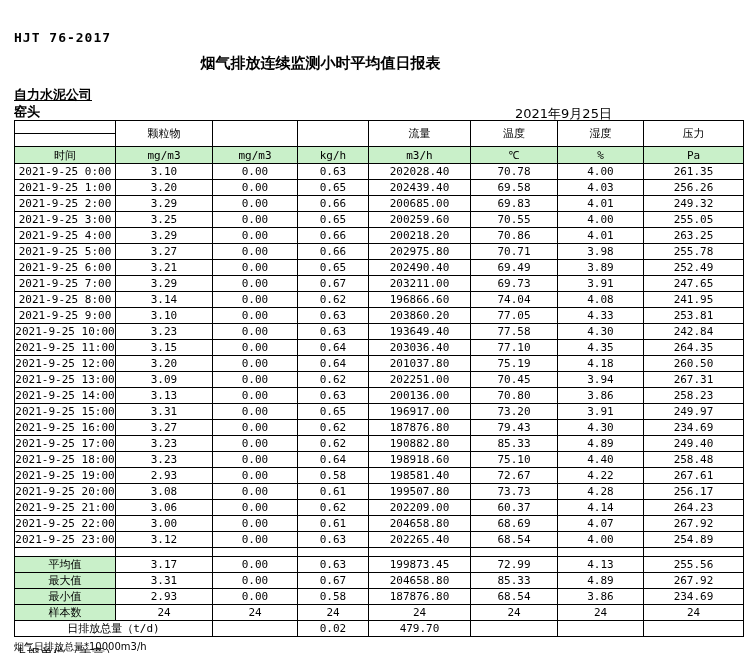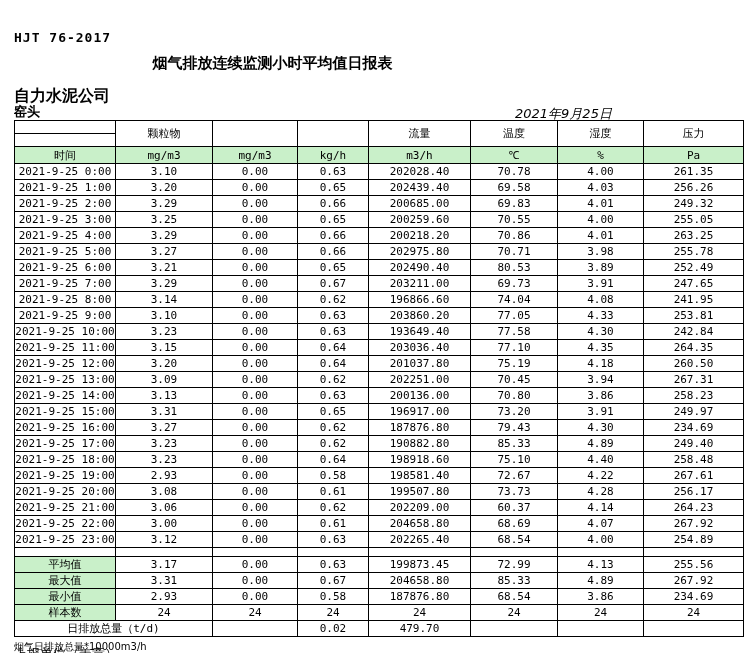--- a/index.html
+++ b/index.html
@@ -3,24 +3,24 @@
 <meta charset="utf-8">
 <style>
   html,body{margin:0;padding:0;}
   body{
     width:751px;height:653px;position:relative;
     background:#ffffff;color:#000;
     font-family:"DejaVu Sans", sans-serif;
   }
   .abs{position:absolute;white-space:nowrap;margin-top:24px;}
   .std{left:14px;top:6px;font:bold 13px "DejaVu Sans Mono", monospace;letter-spacing:1px;}
-  .title{left:0;top:30px;width:545px;text-align:center;font-weight:bold;font-size:15px;}
-  .company{left:14px;top:62px;font-weight:bold;font-size:16px;}
+  .title{left:0;top:30px;width:545px;text-align:center;font-weight:bold;font-size:15px;padding-left:48px;}
+  .company{left:14px;top:62px;font-weight:bold;font-size:13px;text-decoration:underline;}
   .station{left:14px;top:79px;font-weight:bold;font-size:13px;}
-  .date{left:515px;top:81px;font-size:13px;font-style:italic;}
+  .date{left:515px;top:81px;font-size:13px;}
 
   table.report{
     position:absolute;left:14px;top:120px;
     border-collapse:collapse;table-layout:fixed;
   }
   table.report td{
     border:1px solid #000;
     text-align:center;vertical-align:middle;
     font:11px "DejaVu Sans Mono", monospace;
     line-height:13px;height:15px;
@@ -148,21 +148,21 @@
     <td>3.98</td>
     <td>255.78</td>
   </tr>
 
   <tr>
     <td>2021-9-25 6:00</td>
     <td>3.21</td>
     <td>0.00</td>
     <td>0.65</td>
     <td>202490.40</td>
-    <td>80.53</td>
+    <td>69.49</td>
     <td>3.89</td>
     <td>252.49</td>
   </tr>
 
   <tr>
     <td>2021-9-25 7:00</td>
     <td>3.29</td>
     <td>0.00</td>
     <td>0.67</td>
     <td>203211.00</td>

